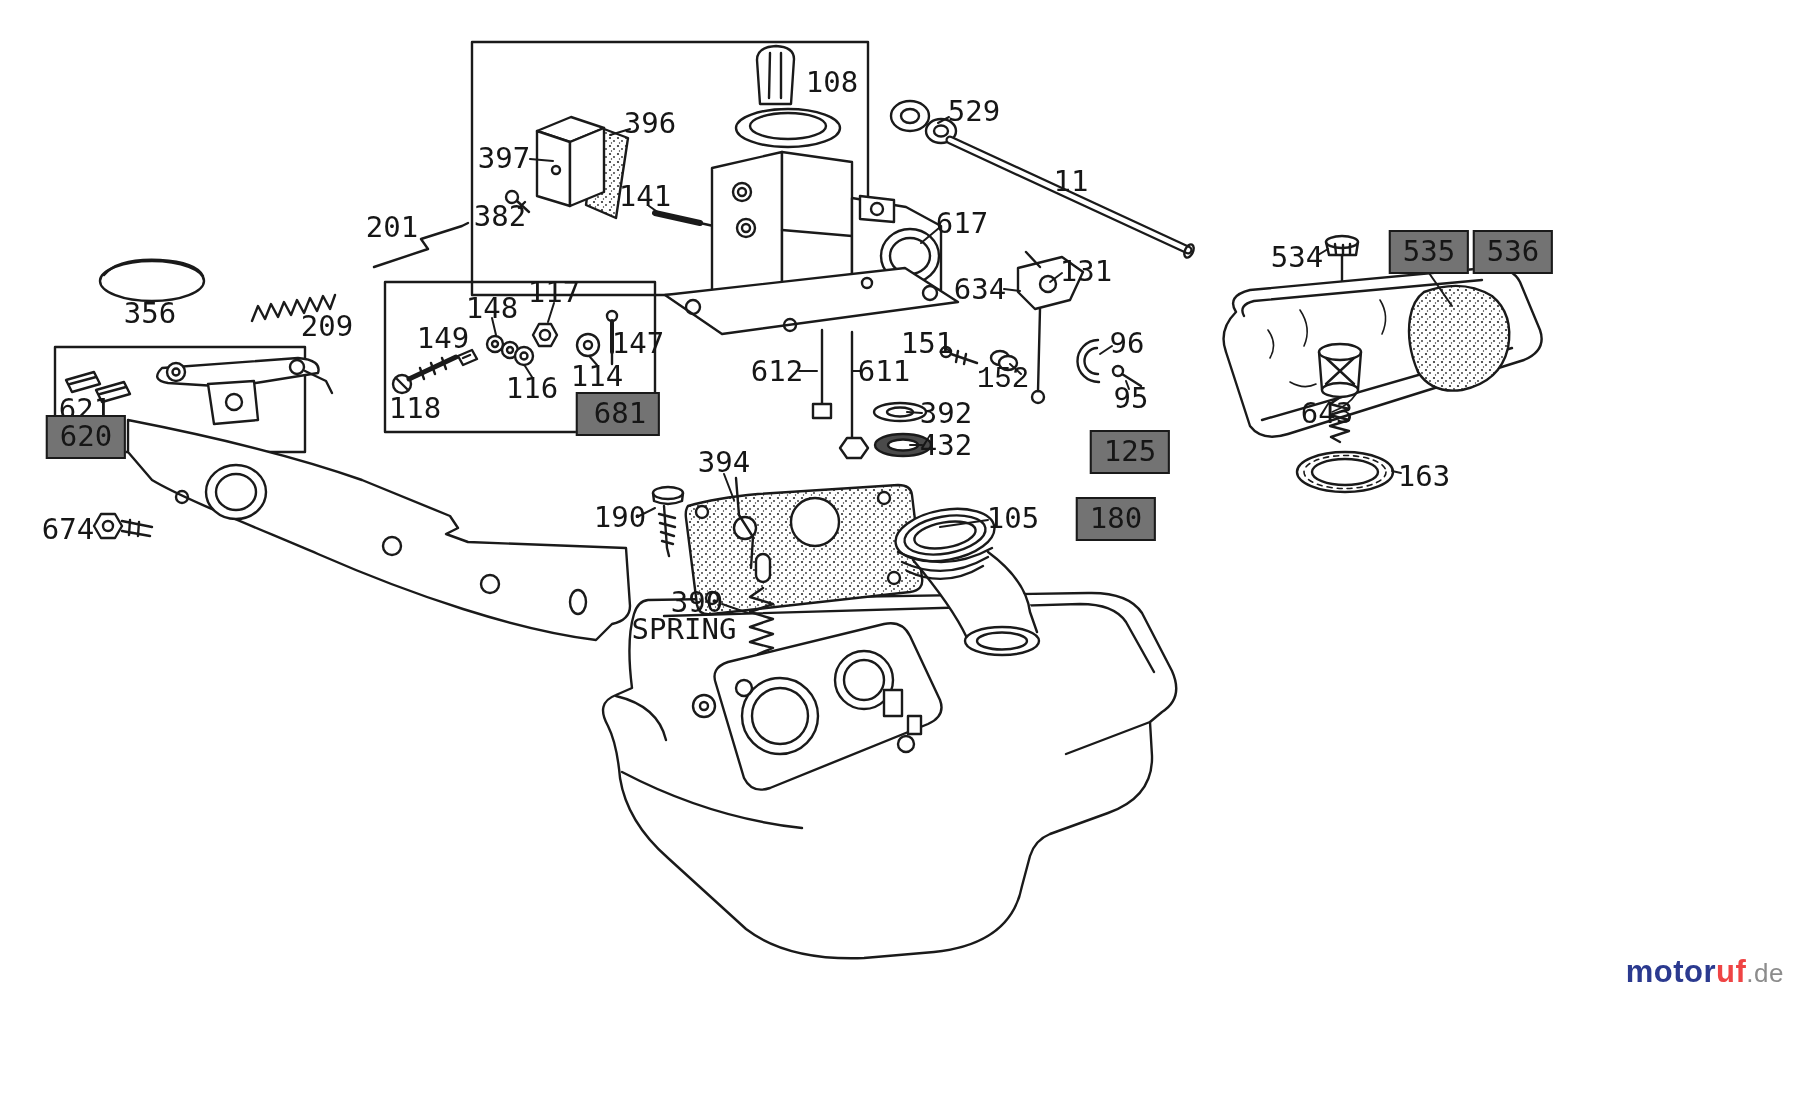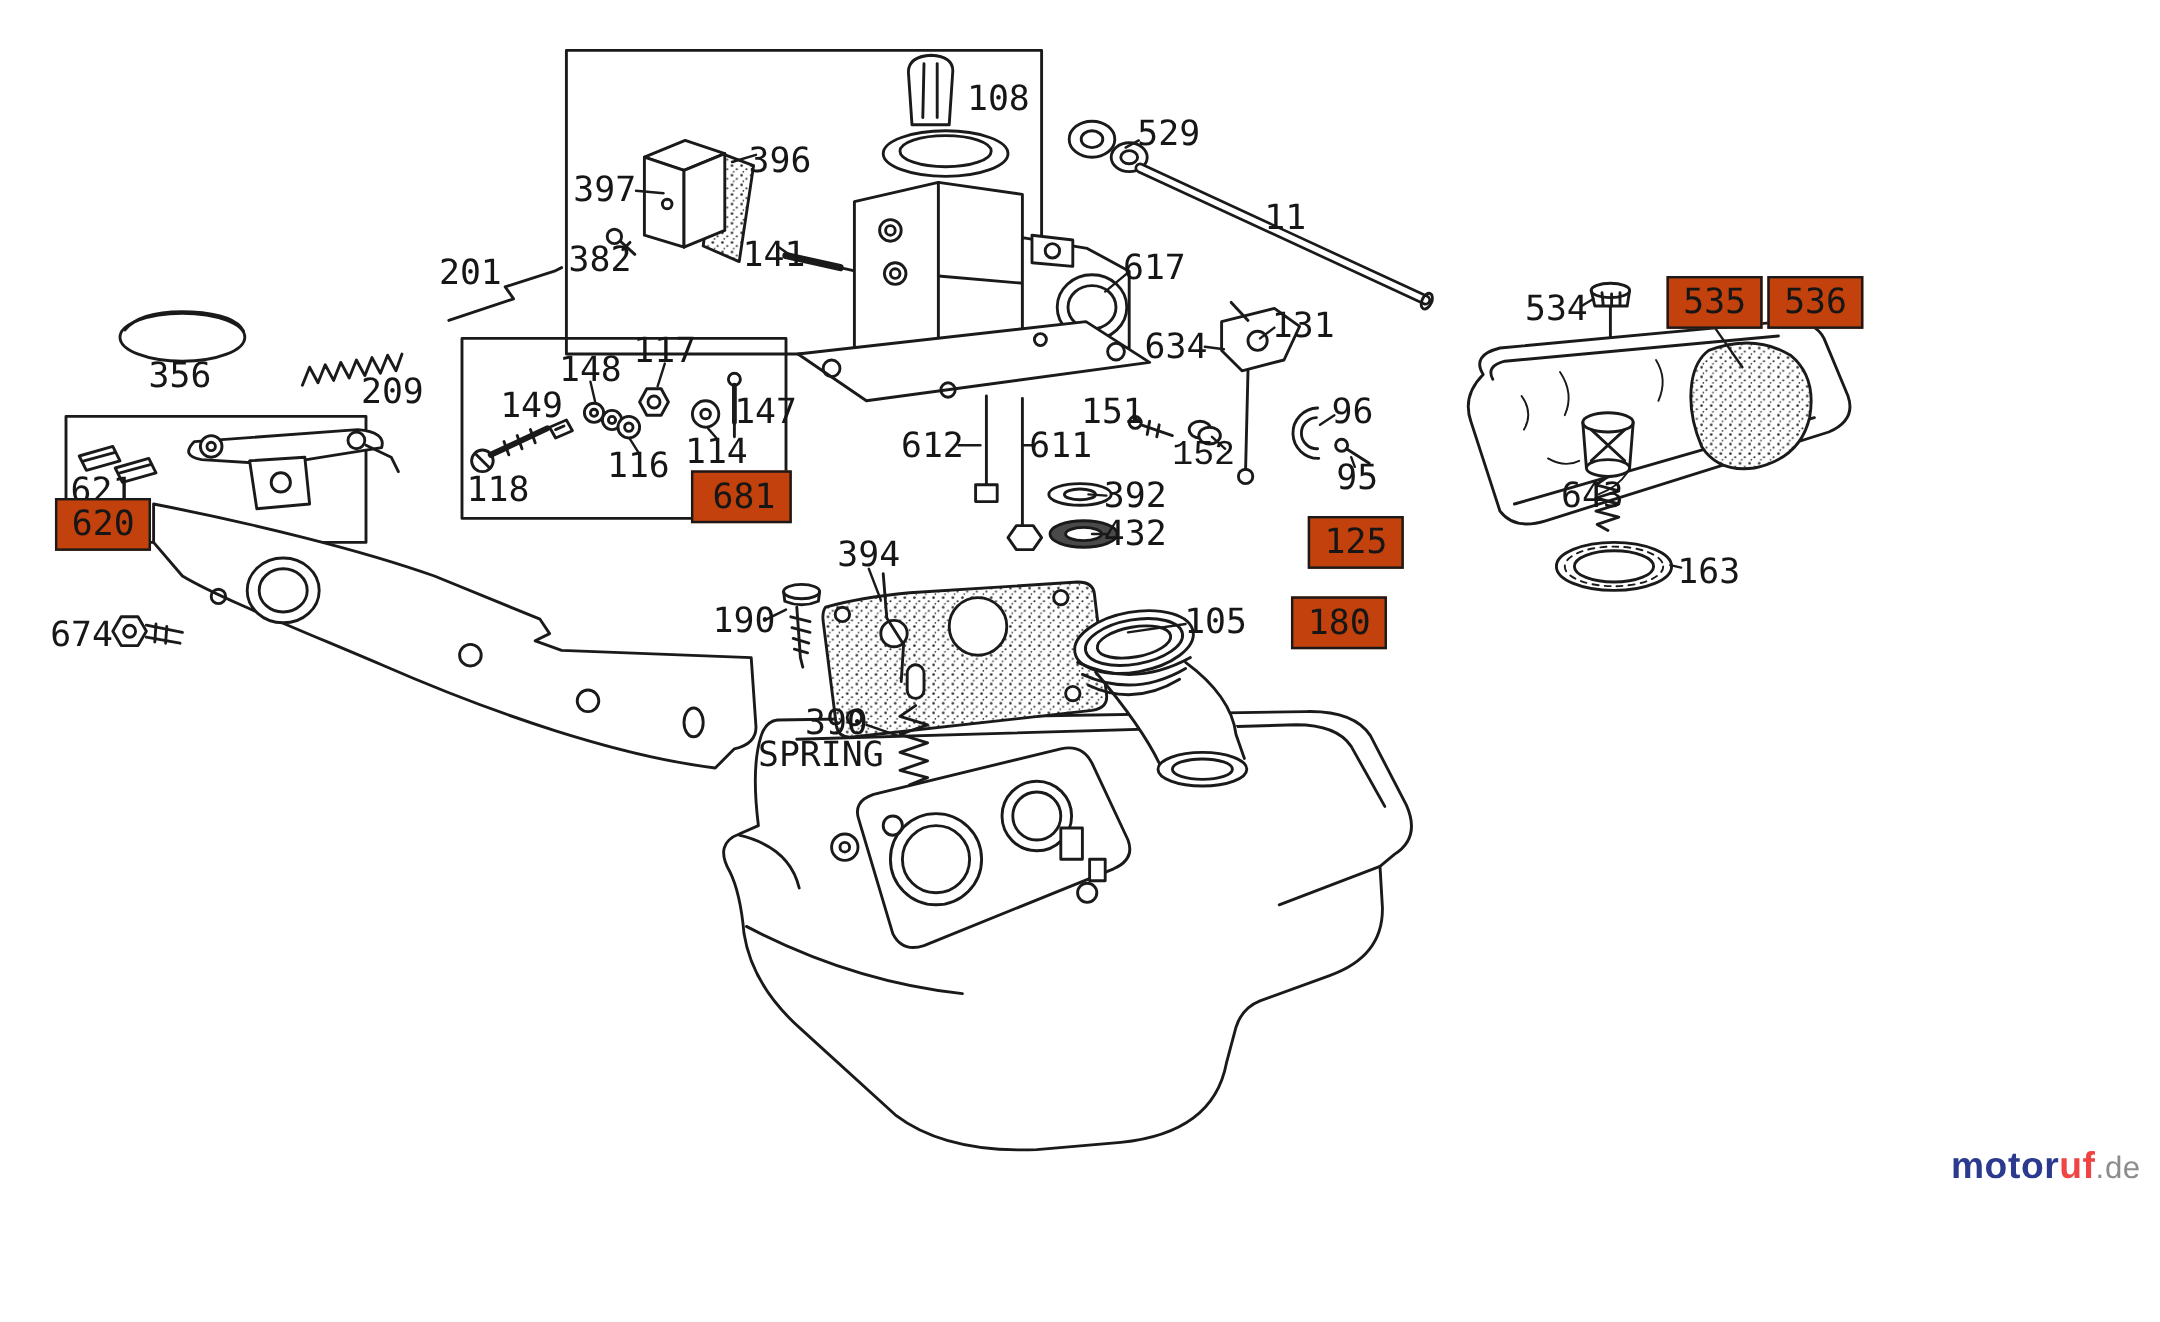--- a/index.html
+++ b/index.html
@@ -19,21 +19,21 @@
     transform: translate(-50%, -50%);
     font-family: "DejaVu Sans Mono", "Liberation Mono", monospace;
     font-size: 29px;
     color: #161616;
     white-space: nowrap;
     line-height: 1;
   }
   .part-label.boxed {
     border: 2.5px solid #1a1a1a;
     padding: 5px 12px 6px;
-    background: #c2410c;
+    background: #737373;
   }
   .watermark {
     position: absolute;
     right: 16px;
     bottom: 112px;
     font-family: "Liberation Sans", sans-serif;
     font-weight: 700;
     font-size: 31px;
     letter-spacing: 0.5px;
   }
@@ -338,25 +338,25 @@
         <line x1="554" y1="303" x2="548" y2="322"></line>
         <line x1="532" y1="377" x2="525" y2="366"></line>
         <line x1="597" y1="365" x2="590" y2="357"></line>
       </g>
 
     </g>
   </svg>
 
   <div class="labels">
       <div class="part-label" style="left: 832px; top: 82px;">108</div>
-      <div class="part-label" style="left: 650px; top: 134px;">396</div>
+      <div class="part-label" style="left: 650px; top: 123px;">396</div>
       <div class="part-label" style="left: 504px; top: 158px;">397</div>
       <div class="part-label" style="left: 500px; top: 216px;">382</div>
       <div class="part-label" style="left: 392px; top: 227px;">201</div>
-      <div class="part-label" style="left: 645px; top: 212px; text-align: right;">141</div>
+      <div class="part-label" style="left: 645px; top: 196px; text-align: right;">141</div>
       <div class="part-label" style="left: 974px; top: 111px;">529</div>
       <div class="part-label" style="left: 1071px; top: 181px;">11</div>
       <div class="part-label" style="left: 962px; top: 223px;">617</div>
       <div class="part-label" style="left: 1086px; top: 271px;">131</div>
       <div class="part-label" style="left: 980px; top: 289px;">634</div>
       <div class="part-label" style="left: 1297px; top: 257px;">534</div>
       <div class="part-label boxed" style="left: 1429px; top: 252px;">535</div>
       <div class="part-label boxed" style="left: 1513px; top: 252px;">536</div>
       <div class="part-label" style="left: 150px; top: 313px;">356</div>
       <div class="part-label" style="left: 327px; top: 326px;">209</div>

